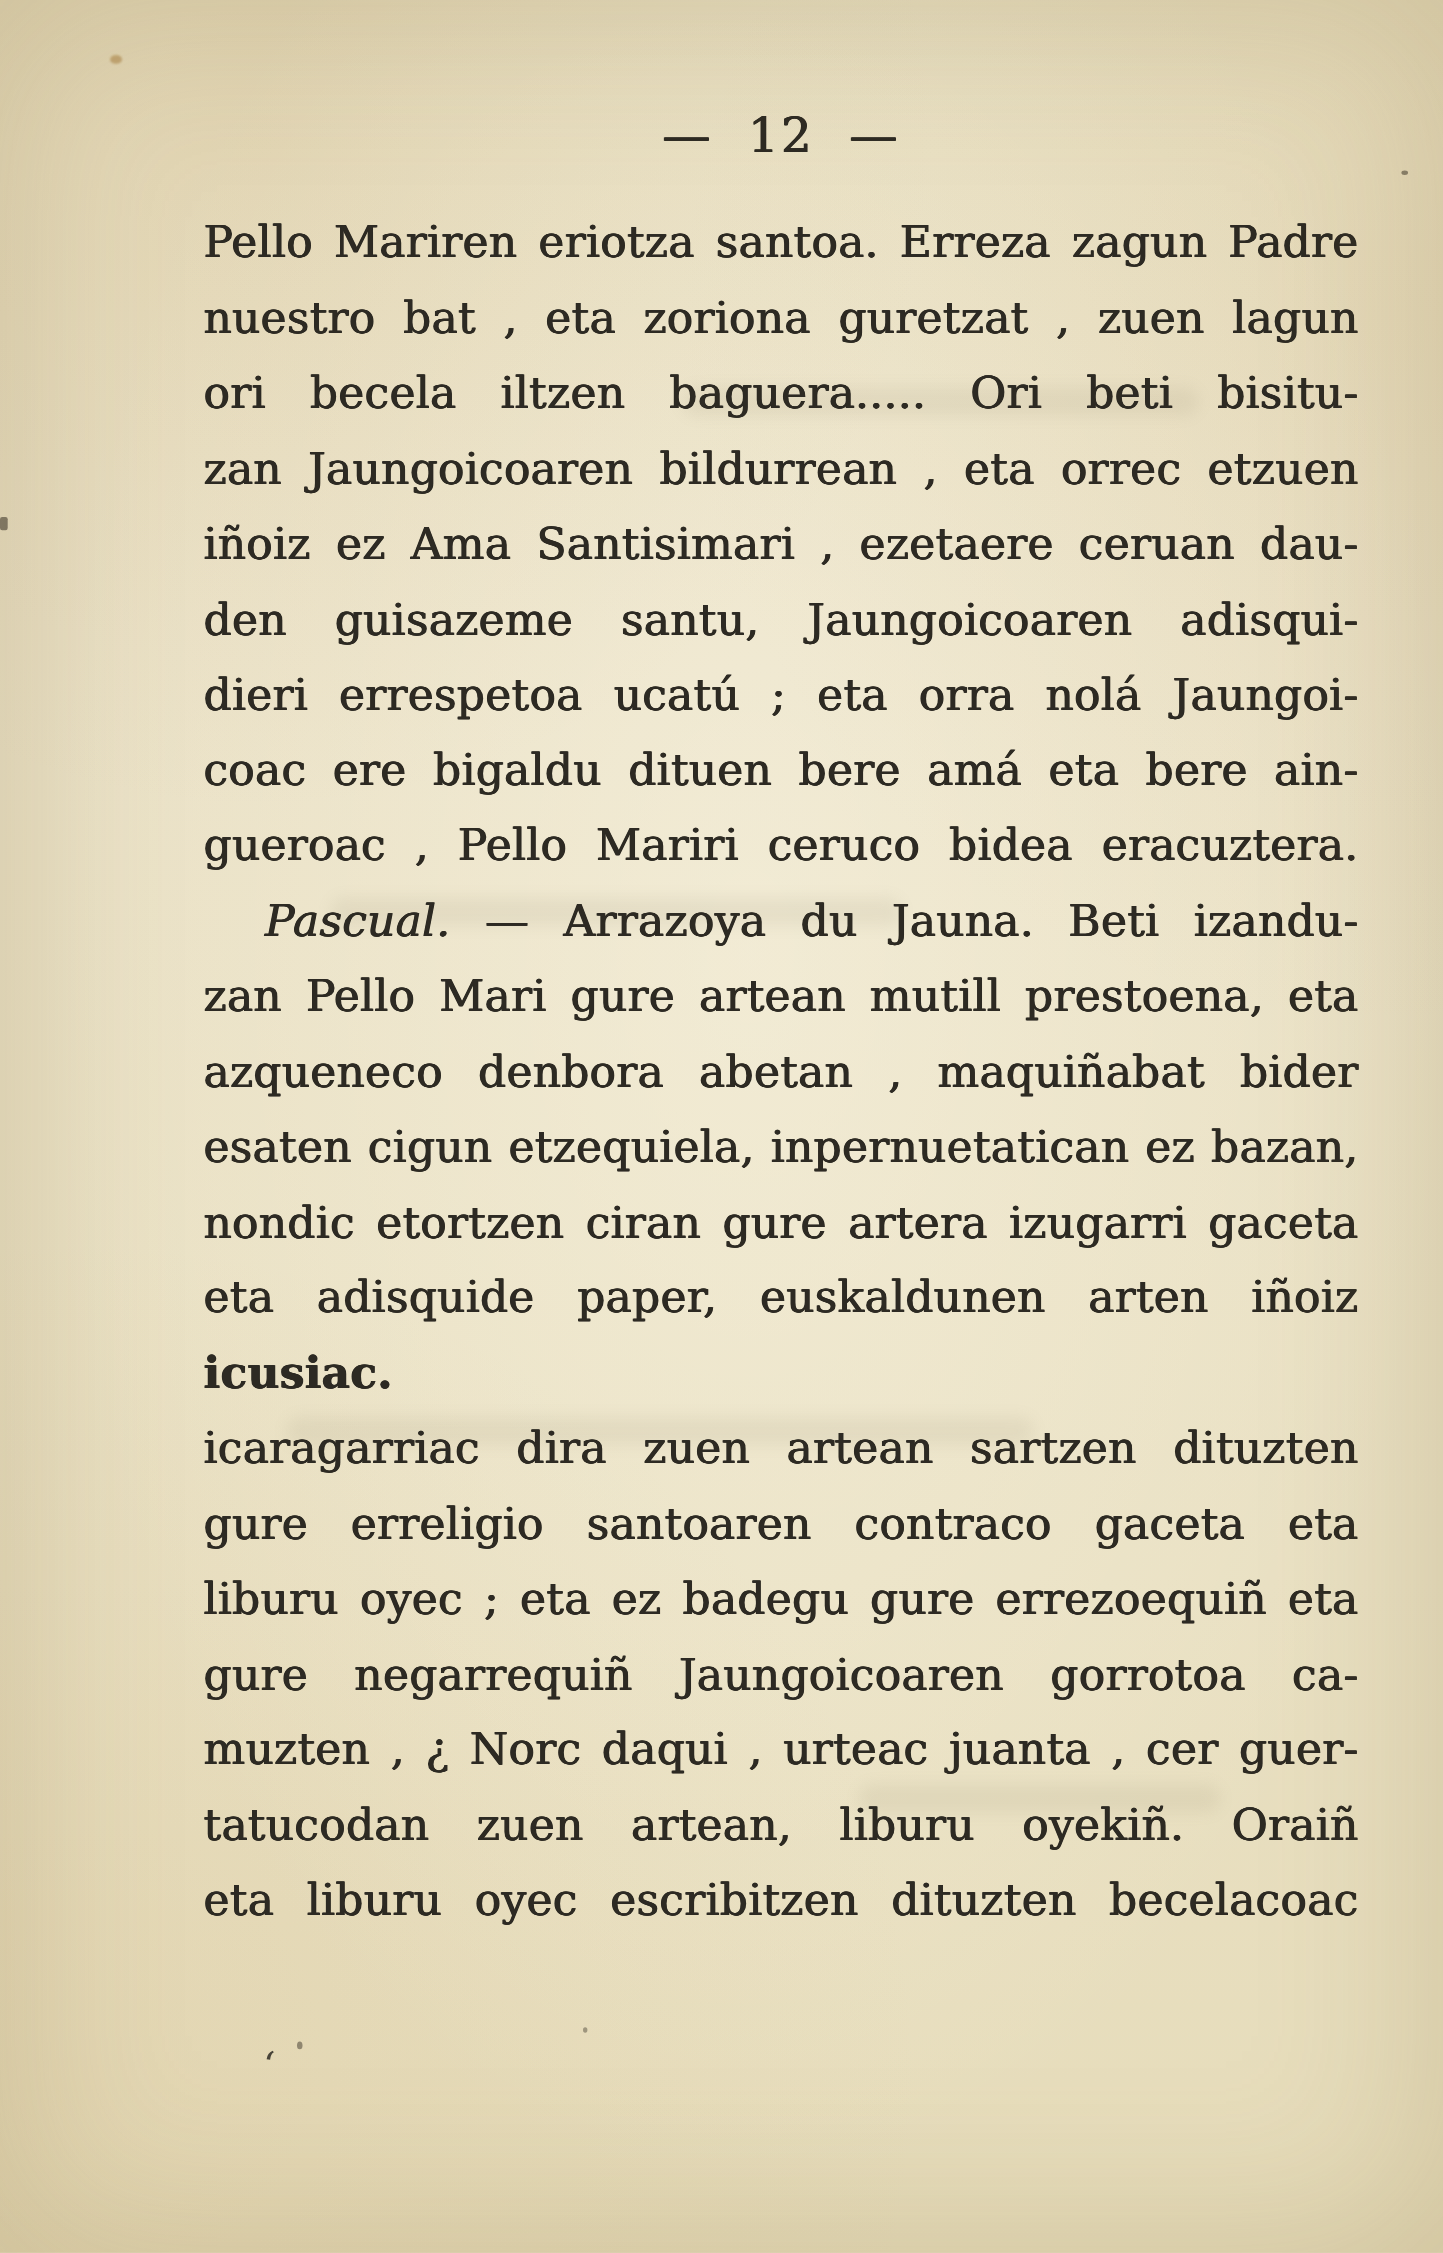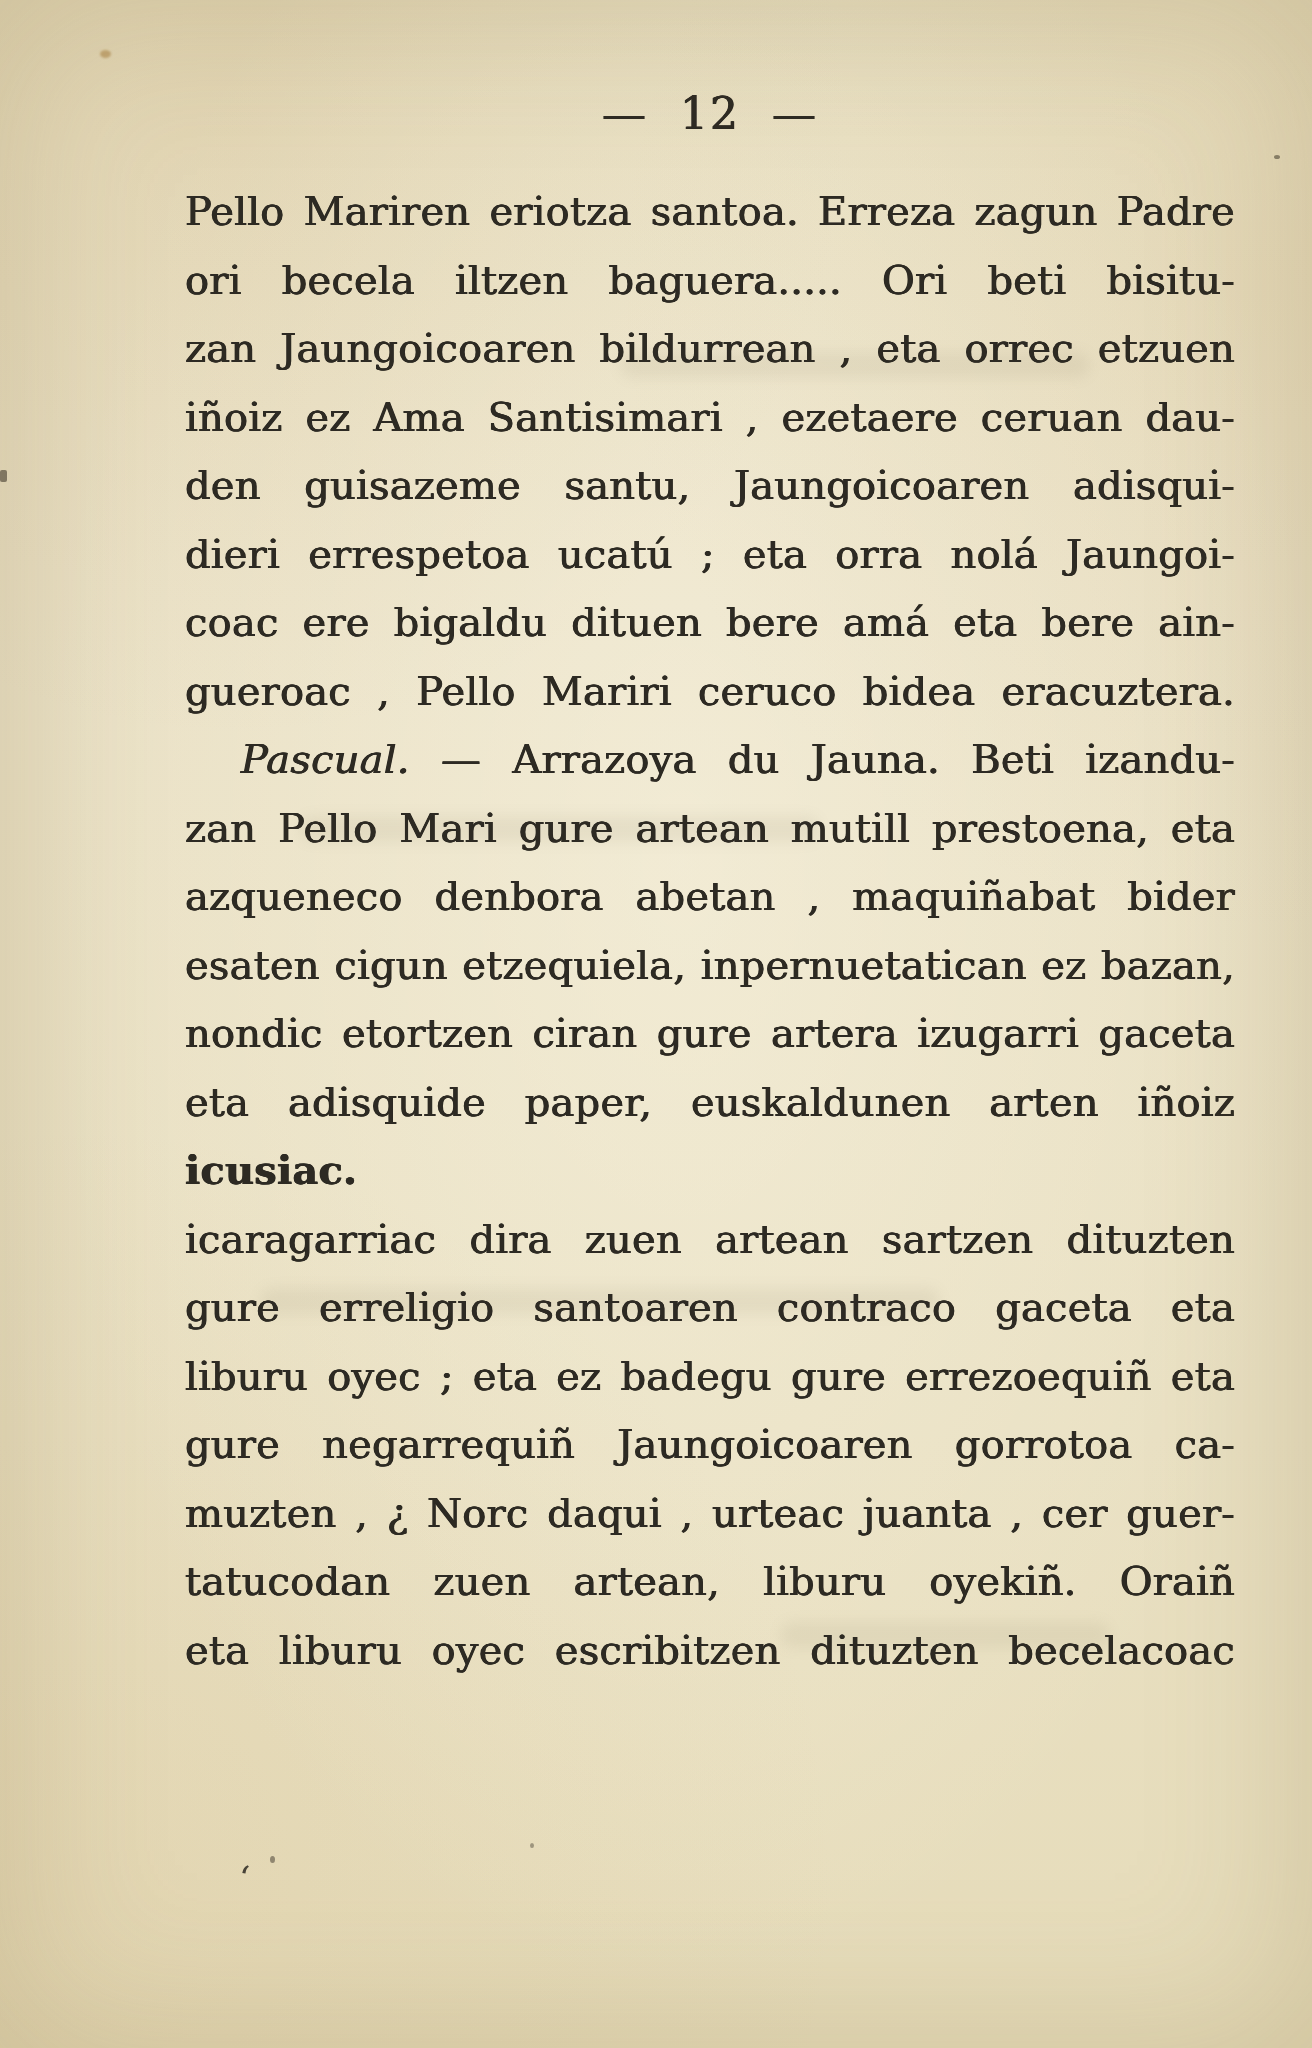--- a/index.html
+++ b/index.html
@@ -16,21 +16,21 @@
       radial-gradient(circle at 18% 6%, rgba(186,146,86,.12), rgba(186,146,86,0) 28%),
       radial-gradient(circle at 96% 14%, rgba(196,158,96,.10), rgba(196,158,96,0) 30%),
       radial-gradient(circle at 6% 92%, rgba(190,152,92,.10), rgba(190,152,92,0) 34%),
       linear-gradient(180deg,#e6ddbe 0%,#eae1c6 28%,#e9e0c2 70%,#e6dcba 100%);
   }
   .scan-page::after{
     content:"";position:absolute;inset:0;pointer-events:none;
     box-shadow:inset 0 0 150px 18px rgba(138,112,66,.22);
   }
   .content{
-    position:absolute;left:185px;top:90px;width:1050px;
+    position:absolute;left:185px;top:100px;width:1050px;
     color:var(--ink,#2d2a23);
   }
   .page-number{
     text-align:center;font-size:44px;line-height:48px;
     word-spacing:16px;letter-spacing:2px;
     text-shadow:.45px 0 0 currentColor,-.45px 0 0 currentColor;
   }
   .text-block{margin-top:39px;}
   .line{
     font-size:40px;line-height:68.5px;
@@ -66,20 +66,21 @@
 
   <div class="smudge" style="left:620px;top:352px;width:470px;"></div>
   <div class="smudge" style="left:300px;top:816px;width:520px;"></div>
   <div class="smudge" style="left:260px;top:1288px;width:680px;"></div>
   <div class="smudge" style="left:780px;top:1622px;width:330px;"></div>
 
   <div class="content">
     <div class="page-number">— 12 —</div>
     <div class="text-block">
         <div class="line">Pello Mariren eriotza santoa. Erreza zagun Padre</div>
+        <div class="line">nuestro bat , eta zoriona guretzat , zuen lagun</div>
         <div class="line">ori becela iltzen baguera..... Ori beti bisitu-</div>
         <div class="line">zan Jaungoicoaren bildurrean , eta orrec etzuen</div>
         <div class="line">iñoiz ez Ama Santisimari , ezetaere ceruan dau-</div>
         <div class="line">den guisazeme santu, Jaungoicoaren adisqui-</div>
         <div class="line">dieri errespetoa ucatú ; eta orra nolá Jaungoi-</div>
         <div class="line">coac ere bigaldu dituen bere amá eta bere ain-</div>
         <div class="line">gueroac , Pello Mariri ceruco bidea eracuztera.</div>
         <div class="line indent"><i>Pascual.</i> — Arrazoya du Jauna. Beti izandu-</div>
         <div class="line">zan Pello Mari gure artean mutill prestoena, eta</div>
         <div class="line">azqueneco denbora abetan , maquiñabat bider</div>

